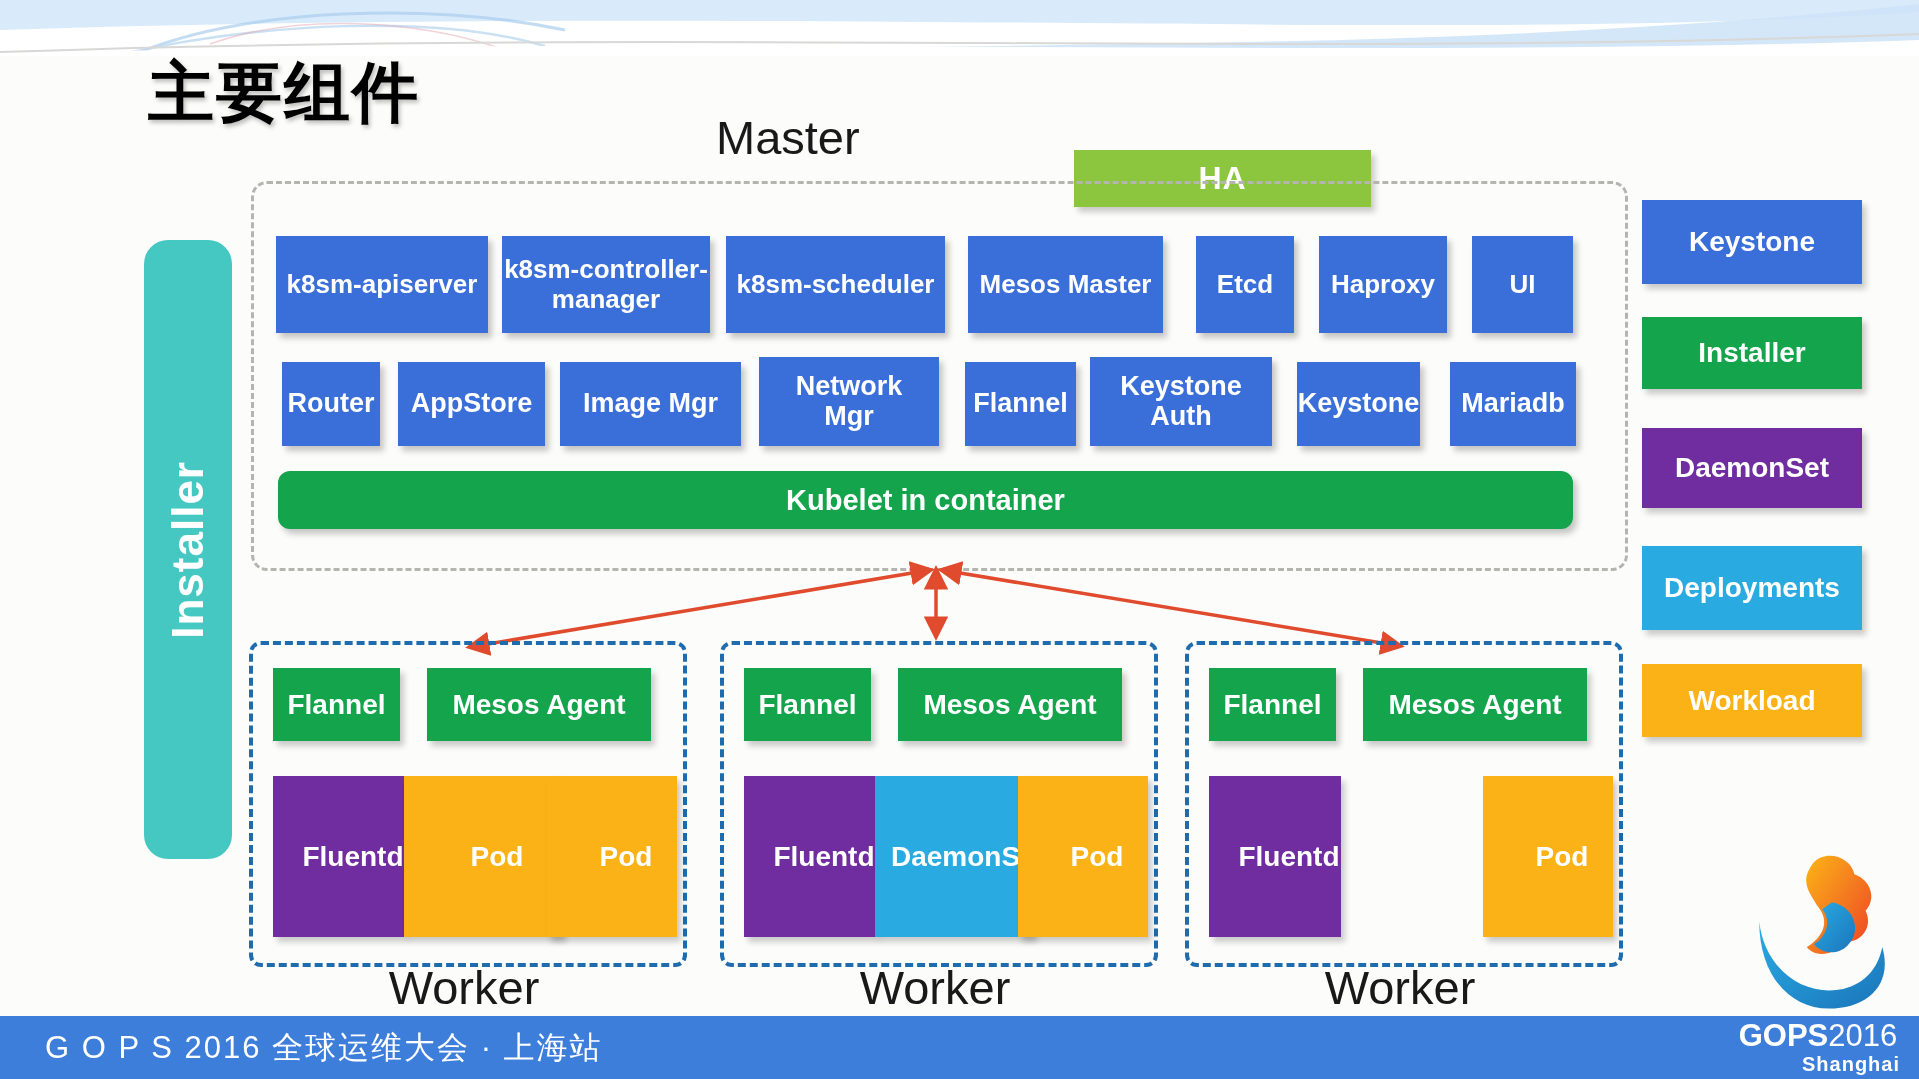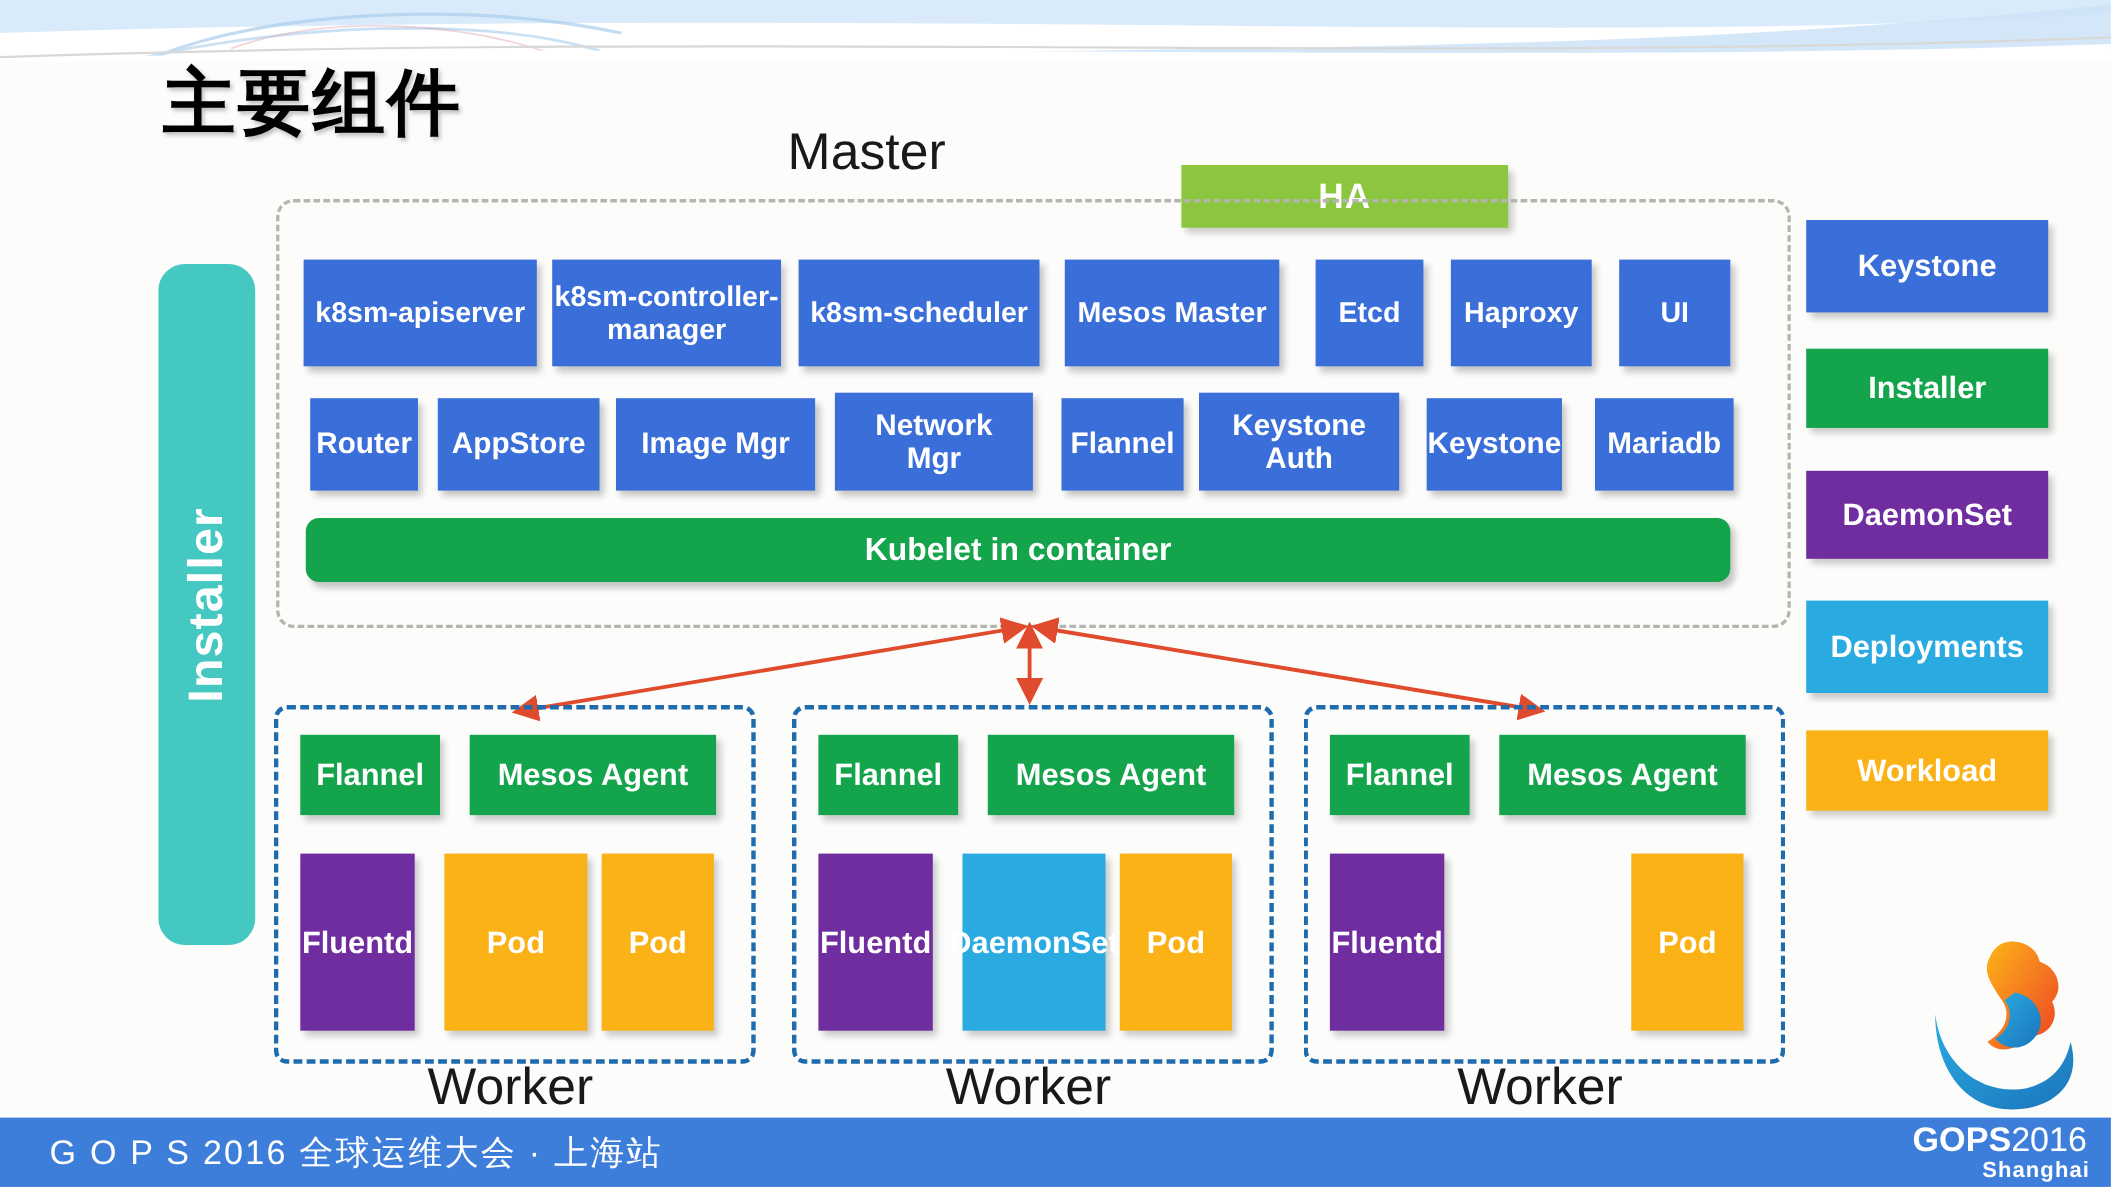--- a/index.html
+++ b/index.html
@@ -48,21 +48,21 @@
   .ha-box{left:1074px;top:150px;width:297px;height:57px;font-size:32px;letter-spacing:1px;}
 
   
   .legend-box{left:1642px;width:220px;font-size:28px;}
 
   
   .worker{position:absolute;top:641px;width:430px;height:318px;
           border:4px dashed #1e6cae;border-radius:12px;}
   .w-flannel{left:20px;top:23px;width:127px;height:73px;font-size:28px;}
   .w-agent{left:174px;top:23px;width:224px;height:73px;font-size:28px;}
-  .pod{top:131px;height:161px;font-size:28px;}
+  .pod{top:131px;height:161px;font-size:28px;padding-left:28px;}
   .slot-a{left:20px;width:104px;}
   .slot-b{left:151px;width:130px;}
   .slot-c{left:294px;width:102px;}
   .worker-label{width:430px;text-align:center;top:960px;}
 
   
   .arrows{position:absolute;left:0;top:0;pointer-events:none;}
 
   
   .footer{position:absolute;left:0;top:1016px;width:1919px;height:63px;background:#3d7edb;}

